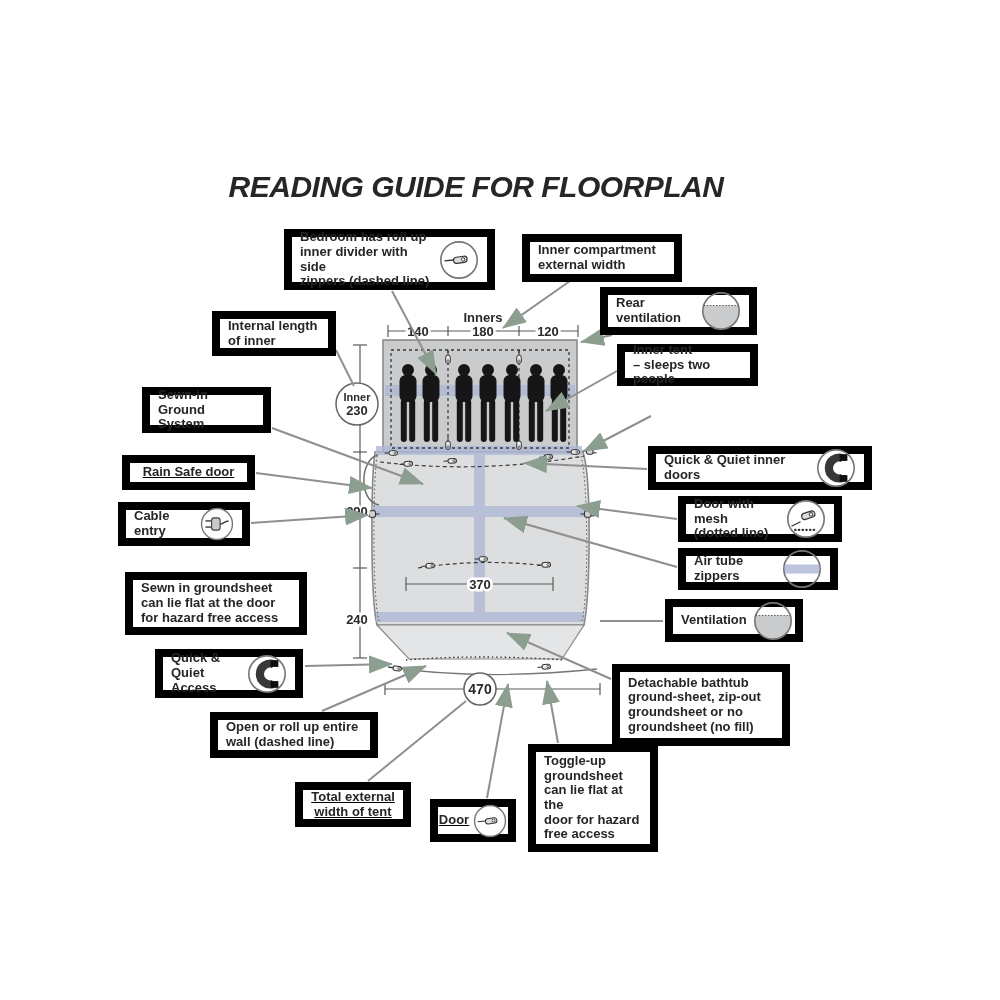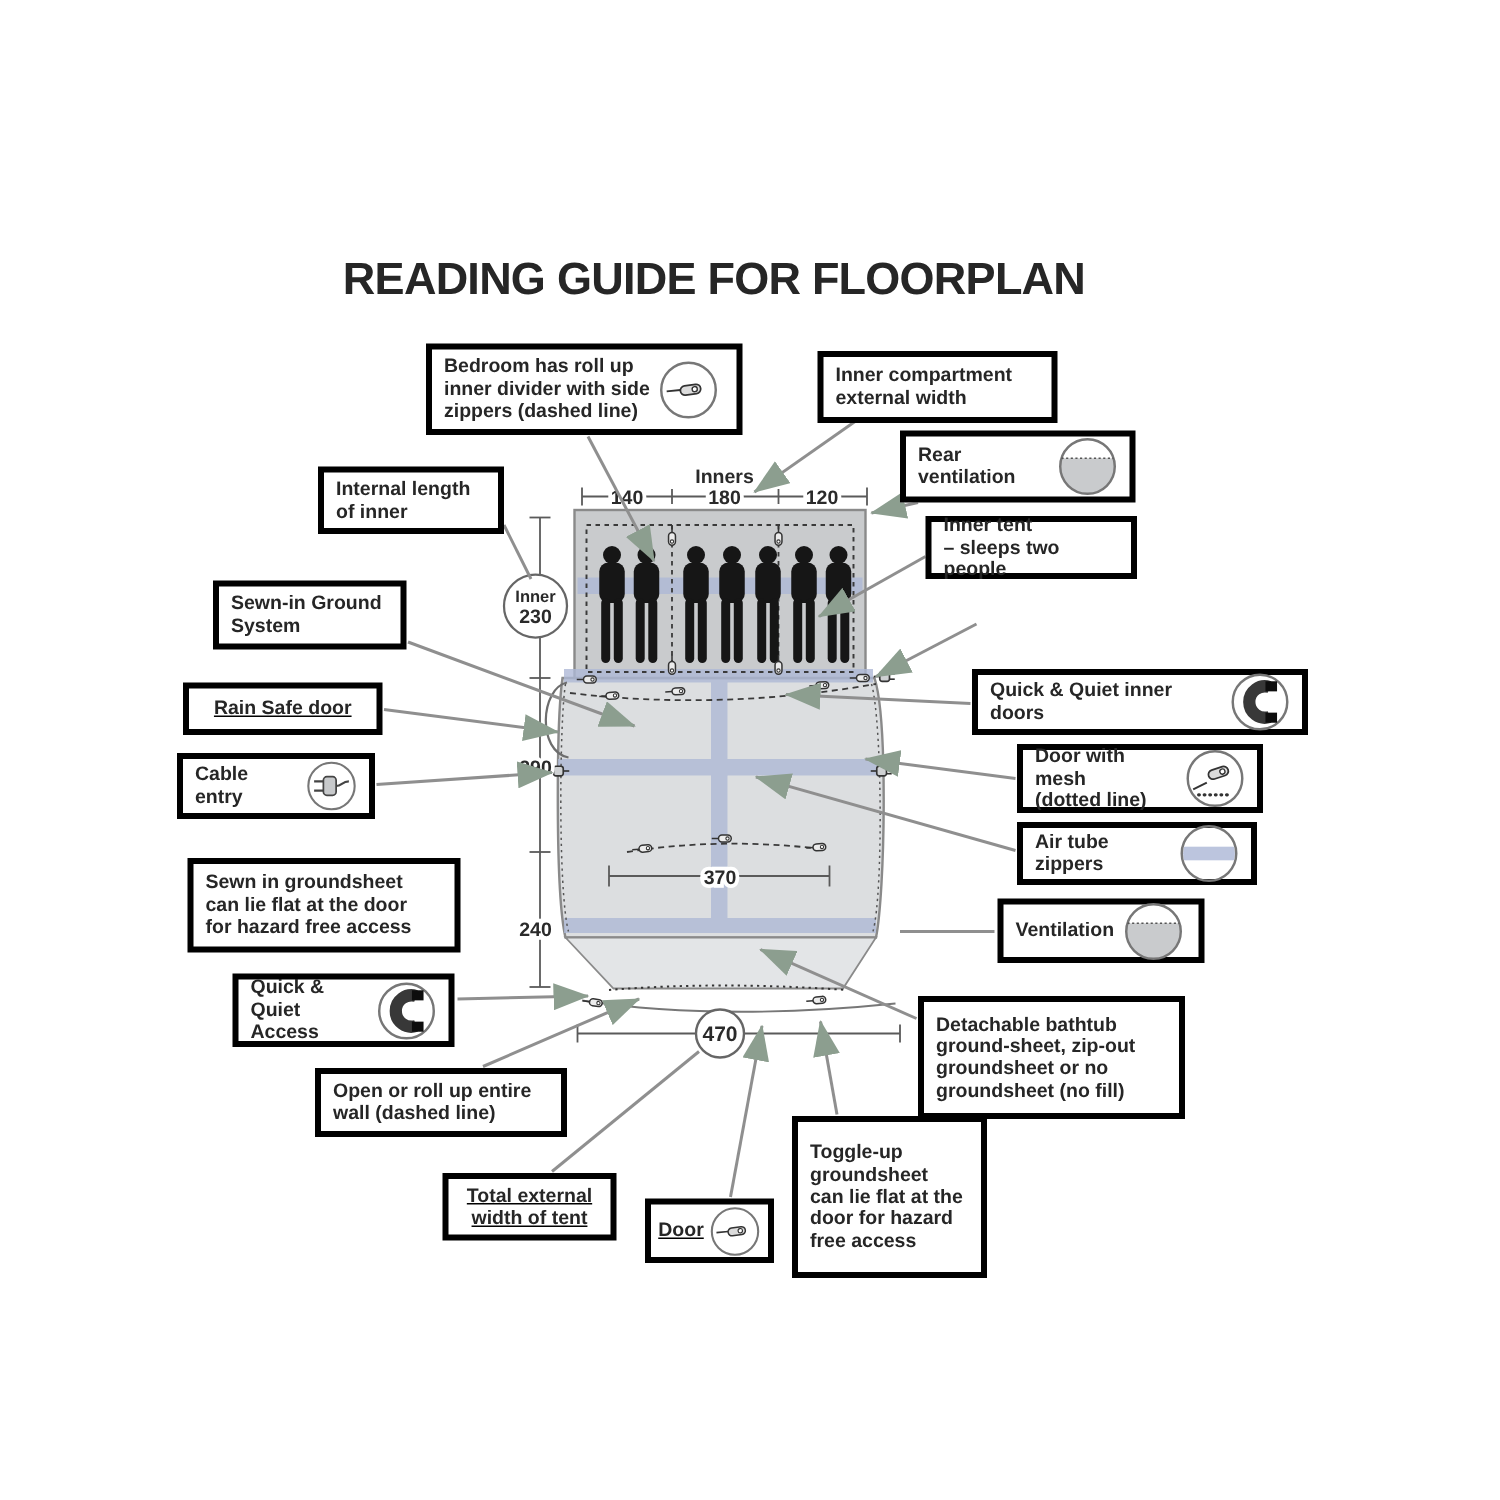--- a/index.html
+++ b/index.html
@@ -1,22 +1,22 @@
 <!DOCTYPE html>
 <html><head>
 <meta charset="utf-8">
 <style>
   html,body{margin:0;padding:0;}
   body{width:1000px;height:1000px;background:#ffffff;position:relative;overflow:hidden;
        font-family:"Liberation Sans",sans-serif;}
   .stage{position:absolute;inset:0;}
   .title{position:absolute;left:0;top:170px;width:952px;text-align:center;
-         font-weight:800;font-size:30px;letter-spacing:-0.5px;color:#262626;}
+         font-weight:800;font-size:30px;letter-spacing:-0.5px;color:#262626;font-style:italic;}
   svg.diagram{position:absolute;left:0;top:0;width:1000px;height:1000px;}
-  .box{position:absolute;background:#fff;border:4px solid #000000;box-sizing:border-box;
+  .box{position:absolute;background:#fff;border:8px solid #000000;box-sizing:border-box;
        display:flex;align-items:center;gap:6px;padding:4px 8px;}
   .box .lbl{font-weight:bold;font-size:13px;line-height:1.13;color:#262626;white-space:pre-line;}
   .box.center{justify-content:center;text-decoration:underline;}
   .icon{flex:0 0 auto;width:40px;height:40px;}
   .icon.sm{width:34px;height:34px;}
   .dimtxt{font-family:"Liberation Sans",sans-serif;font-weight:bold;font-size:13px;fill:#2a2a2a;
           stroke:#ffffff;stroke-width:5px;paint-order:stroke;text-anchor:middle;}
   .dimtxt.small{font-size:11px;stroke-width:0;}
   .dimtxt.nohalo{stroke-width:0;}
 </style>
@@ -222,21 +222,21 @@
 
   <div class="box" style="left:284px;top:229px;width:211px;height:61px">
     <span class="lbl">Bedroom has roll up
 inner divider with side
 zippers (dashed line)</span>
     <svg class="icon">
         <use href="#sym-zipper"></use>
       </svg>
   </div>
 
-  <div class="box" style="left:545px;top:234px;width:160px;height:48px">
+  <div class="box" style="left:522px;top:234px;width:160px;height:48px">
     <span class="lbl">Inner compartment
 external width</span>
   </div>
 
   <div class="box" style="left:600px;top:287px;width:157px;height:48px">
     <span class="lbl">Rear ventilation</span>
     <svg class="icon">
         <use href="#sym-vent"></use>
       </svg>
   </div>

